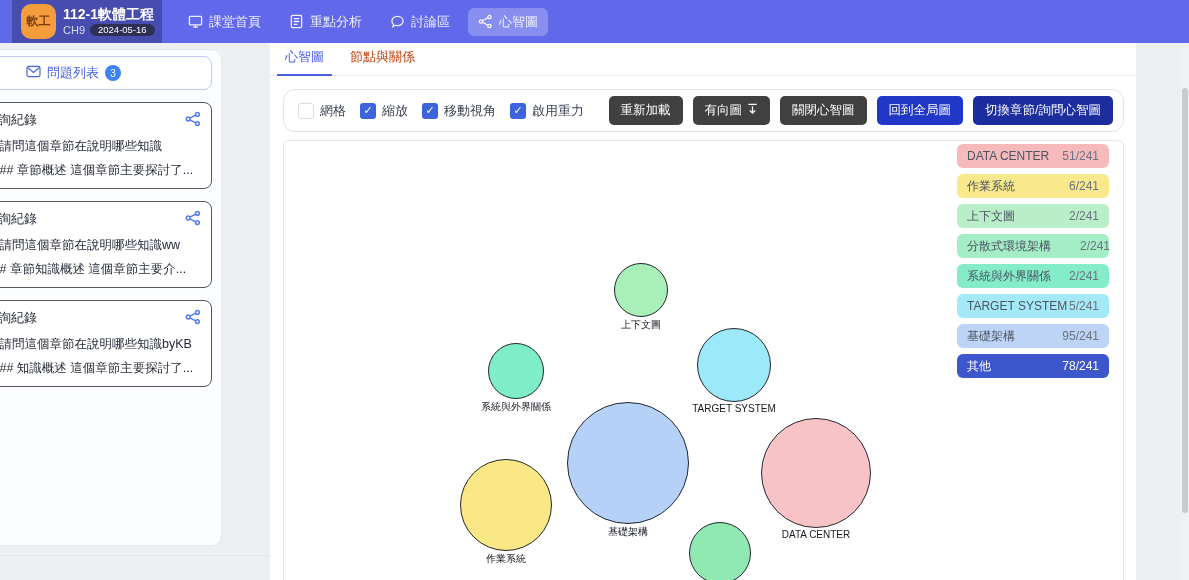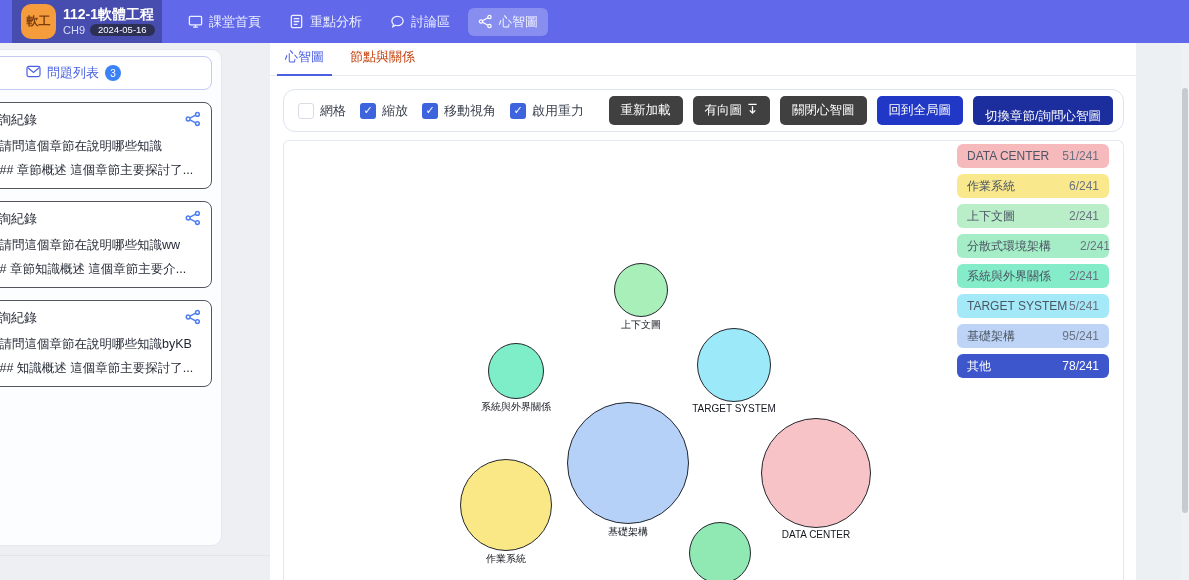--- a/index.html
+++ b/index.html
@@ -65,21 +65,21 @@
   .cb.checked { background:#3d63dd; }
   .cb.checked::after { content:"✓"; }
   .cb-label { font-size:13px; color:#3d4450; }
   .toolbar-spacer { flex:1; }
   .tb-buttons { display:flex; align-items:center; gap:10px; }
   .tb-btn { height:29px; border:none; border-radius:5px; color:#fff; font-size:12.5px;
     padding:0 12px; cursor:pointer; white-space:nowrap;
     font-family:"Liberation Sans","DejaVu Sans",sans-serif; display:flex; align-items:center; gap:5px; }
   .tb-btn.b1 { background:#404040; }
   .tb-btn.b2 { background:#2138c6; }
-  .tb-btn.b3 { background:#1c2d9e;align-items:flex-end; }
+  .tb-btn.b3 { background:#1c2d9e; }
 
   .chart { position:relative; margin:8px 12px 0 13px; height:452px;
     border:1px solid #e3e8f1; border-bottom:none; border-radius:6px 6px 0 0;
     background:#fff; overflow:hidden; }
 
   
   .legend { position:absolute; right:14px; top:3px; width:152px; z-index:5; }
   .legend-pill { height:24px; border-radius:6px; margin-bottom:6px; display:flex;
     align-items:center; justify-content:space-between; padding:0 10px;
     font-size:12px; cursor:pointer; }

